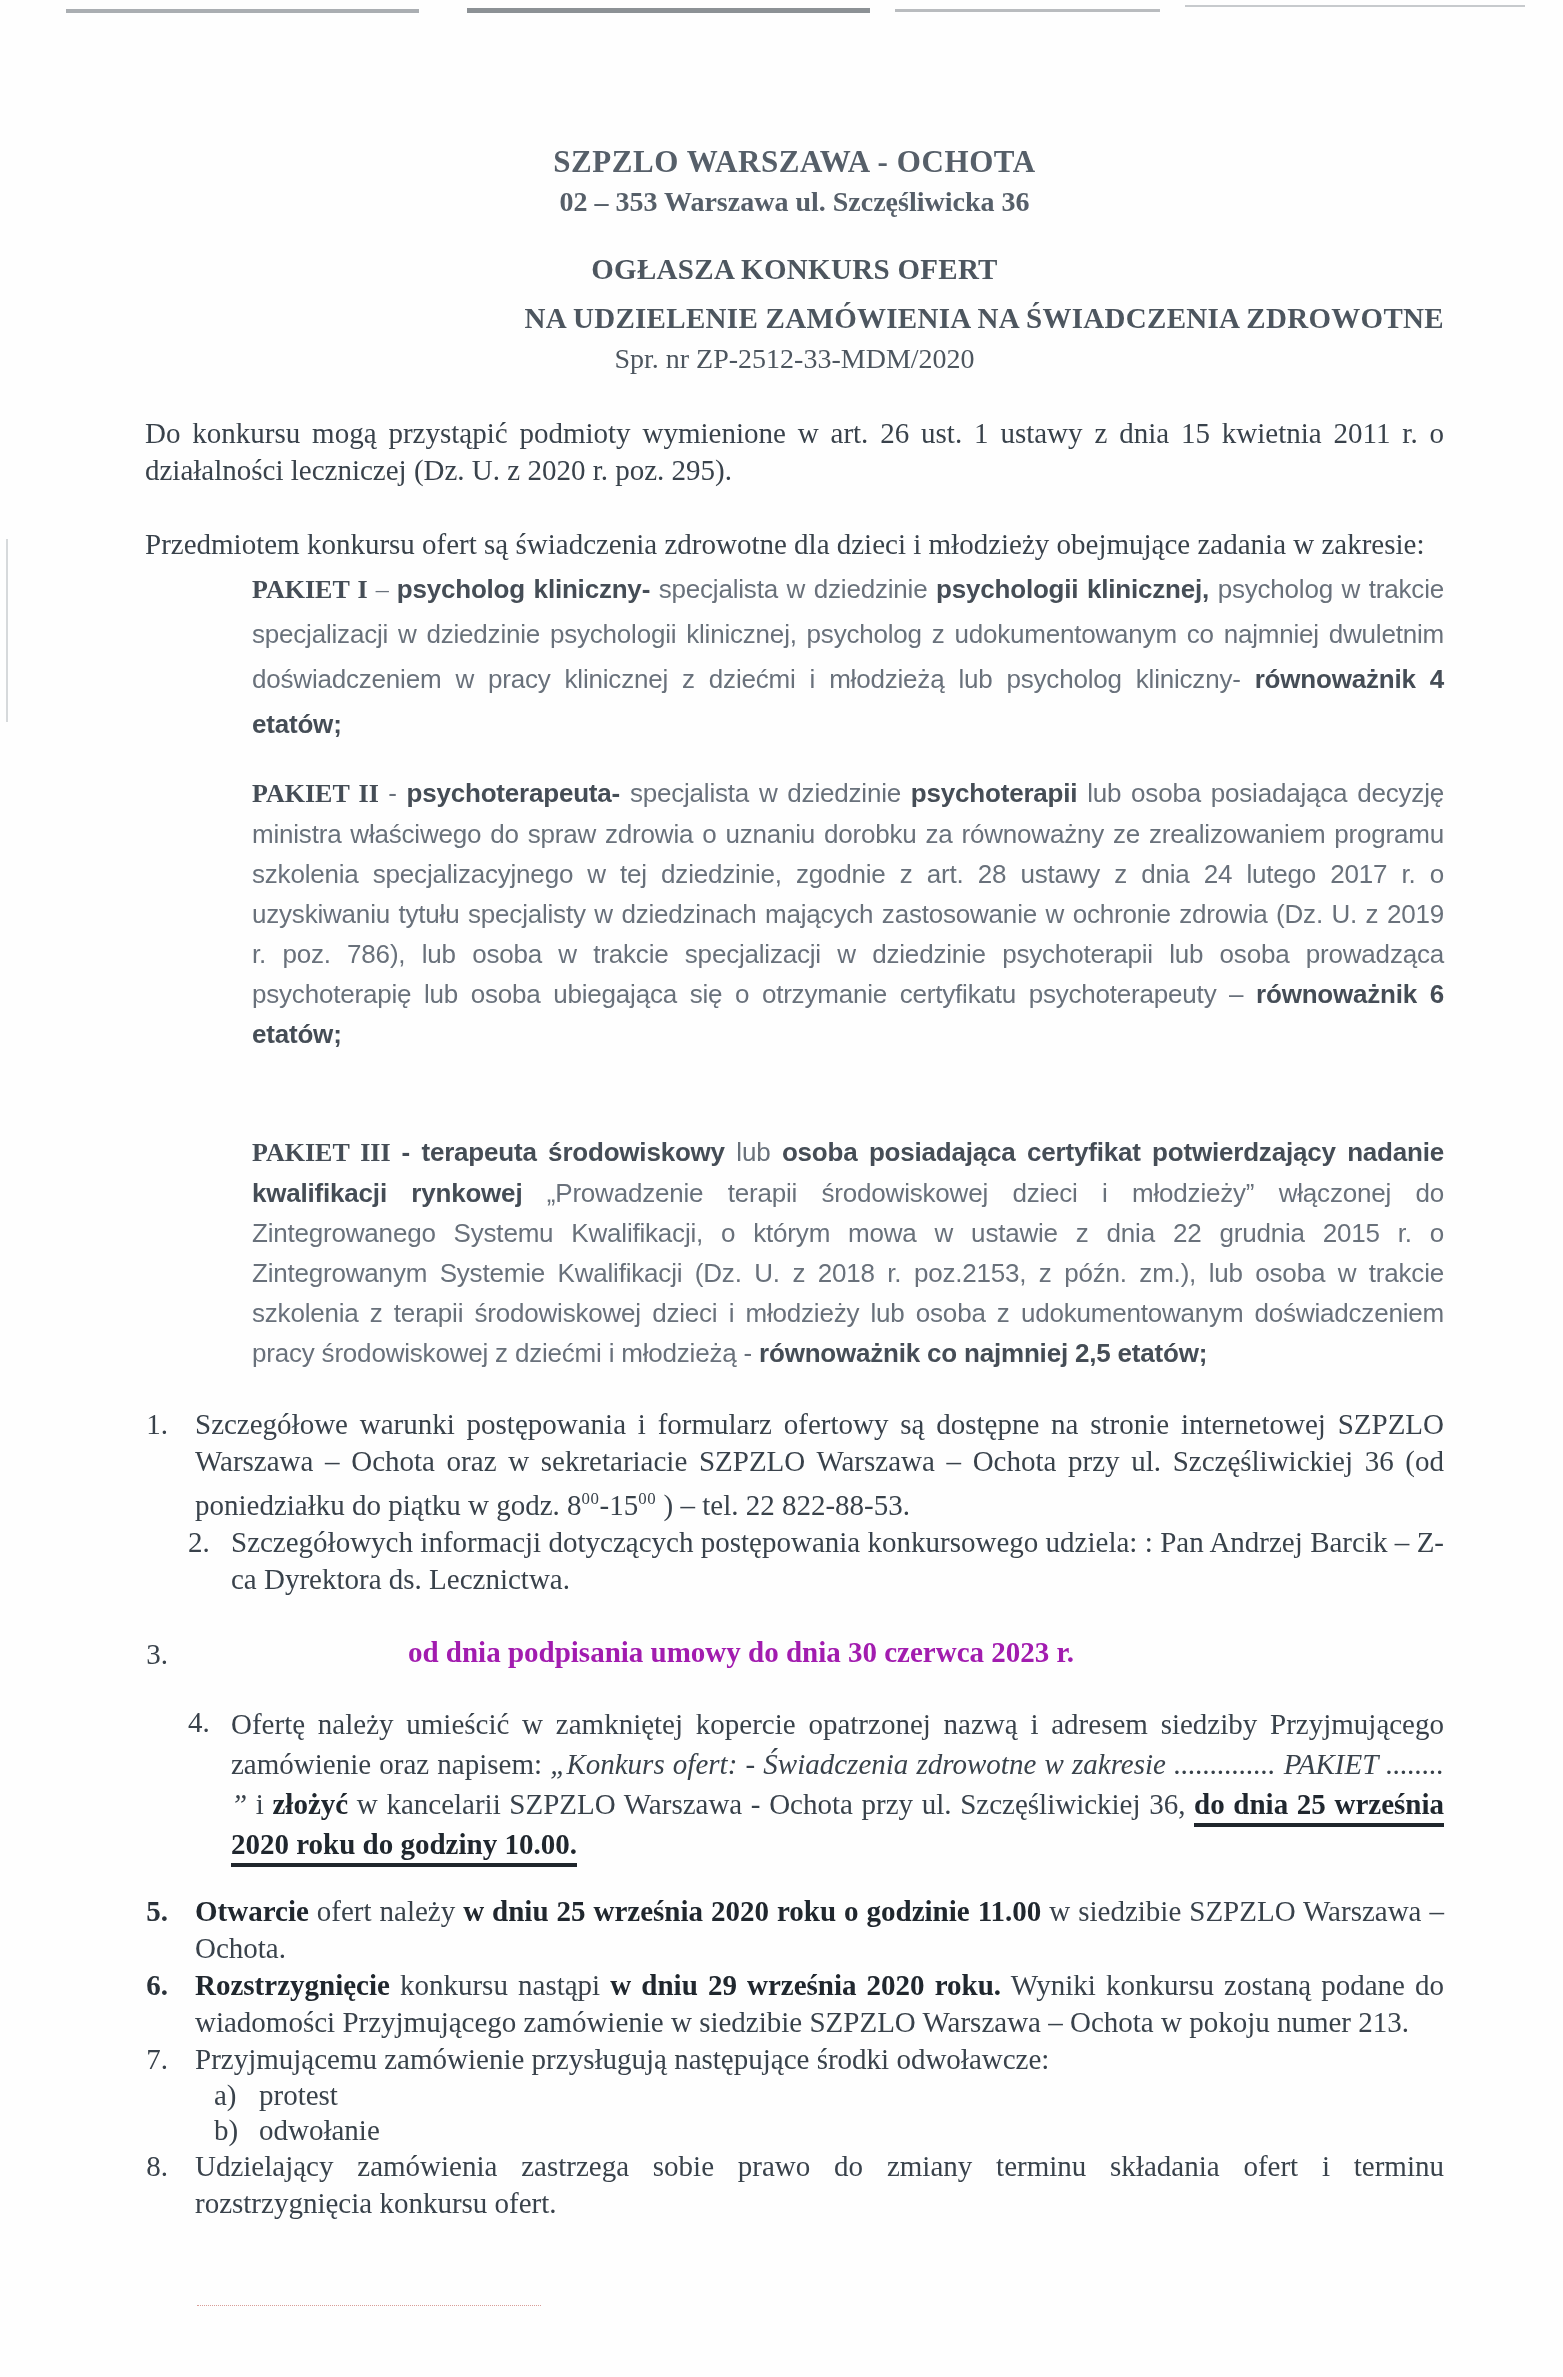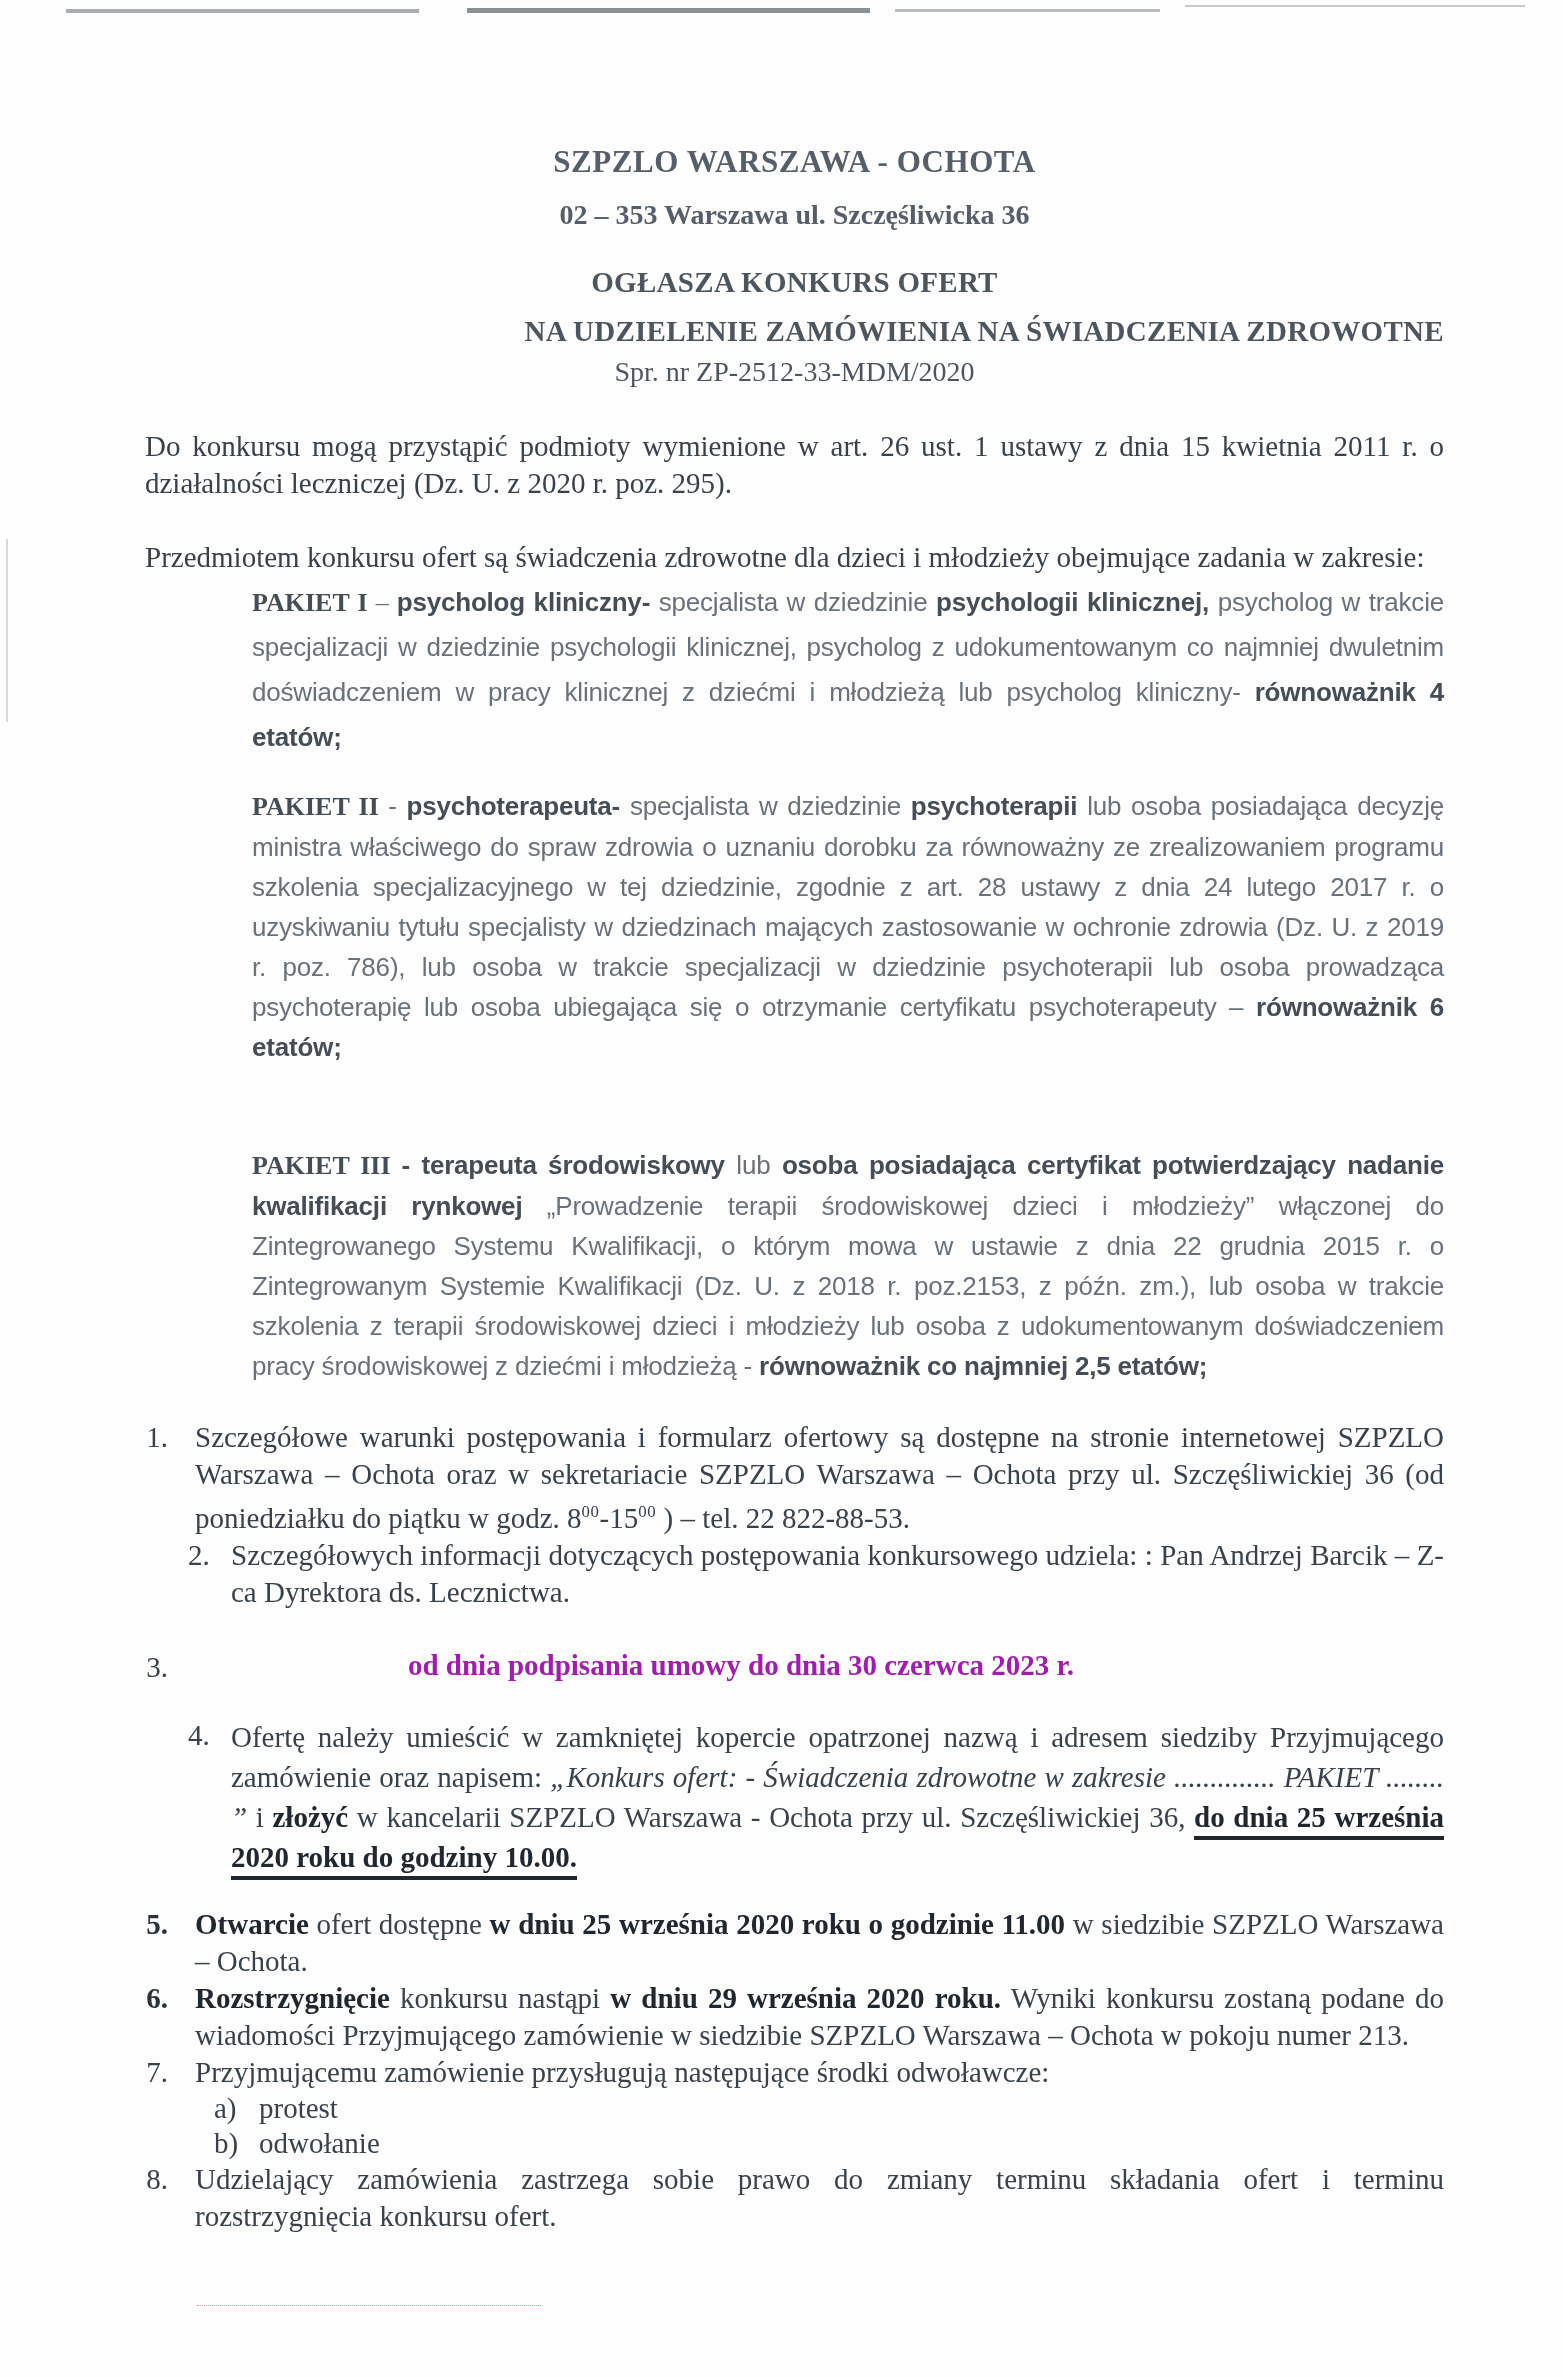--- a/index.html
+++ b/index.html
@@ -10,21 +10,21 @@
     overflow:hidden;
     font-family:"Liberation Serif", serif;
     color:#39424b;
   }
   .content{
     position:absolute;
     left:145px; width:1299px; top:0;
   }
   
   .h-org{margin-top:144px;text-align:center;font-weight:bold;font-size:31px;color:#565f69;letter-spacing:0.6px;}
-  .h-addr{margin-top:19px;text-align:center;font-weight:bold;font-size:28px;color:#565f69;}
+  .h-addr{margin-top:6px;text-align:center;font-weight:bold;font-size:28px;color:#565f69;}
   .h-ann{margin-top:35px;text-align:center;font-weight:bold;font-size:29px;color:#4d565f;letter-spacing:0.3px;}
   .h-ann2{margin-top:16px;text-align:right;font-weight:bold;font-size:29px;color:#4d565f;letter-spacing:0.3px;}
   .h-case{margin-top:8.2px;text-align:center;font-size:28px;color:#4d565f;}
   
   .para{
     font-size:29px;line-height:37px;
     text-align:justify;text-align-last:left;
   }
   .intro{margin-top:40px;}
   .subject{margin-top:37px;}
@@ -131,21 +131,21 @@
         <div class="centerline">od dnia podpisania umowy do dnia 30 czerwca 2023 r.</div>
       </div>
 
       <div class="li indentB li4">
         <span class="num">4.</span>
         <div class="txt"><span>Ofertę należy umieścić w zamkniętej kopercie opatrzonej nazwą i adresem siedziby Przyjmującego zamówienie oraz napisem: </span><span class="ri">„Konkurs ofert: - Świadczenia zdrowotne w zakresie .............. PAKIET ........ ”</span><span>  i </span><span class="rb">złożyć</span><span> w kancelarii SZPZLO Warszawa - Ochota przy ul. Szczęśliwickiej 36,  </span><span class="rb ru">do dnia 25 września 2020 roku do godziny 10.00.</span></div>
       </div>
 
       <div class="li indentA gap-md">
         <span class="num bold">5.</span>
-        <div class="txt"><span class="rb">Otwarcie</span><span> ofert dostępne </span><span class="rb">w dniu 25 września 2020 roku o godzinie 11.00</span><span> w siedzibie SZPZLO Warszawa – Ochota.</span></div>
+        <div class="txt"><span class="rb">Otwarcie</span><span> ofert należy </span><span class="rb">w dniu 25 września 2020 roku o godzinie 11.00</span><span> w siedzibie SZPZLO Warszawa – Ochota.</span></div>
       </div>
 
       <div class="li indentA">
         <span class="num bold">6.</span>
         <div class="txt"><span class="rb">Rozstrzygnięcie</span><span> konkursu nastąpi </span><span class="rb">w dniu  29 września 2020 roku.</span><span> Wyniki konkursu zostaną podane do wiadomości Przyjmującego zamówienie w siedzibie SZPZLO Warszawa – Ochota w pokoju numer 213.</span></div>
       </div>
 
       <div class="li indentA">
         <span class="num">7.</span>
         <div class="txt"><span>Przyjmującemu zamówienie przysługują następujące środki odwoławcze:</span></div>

